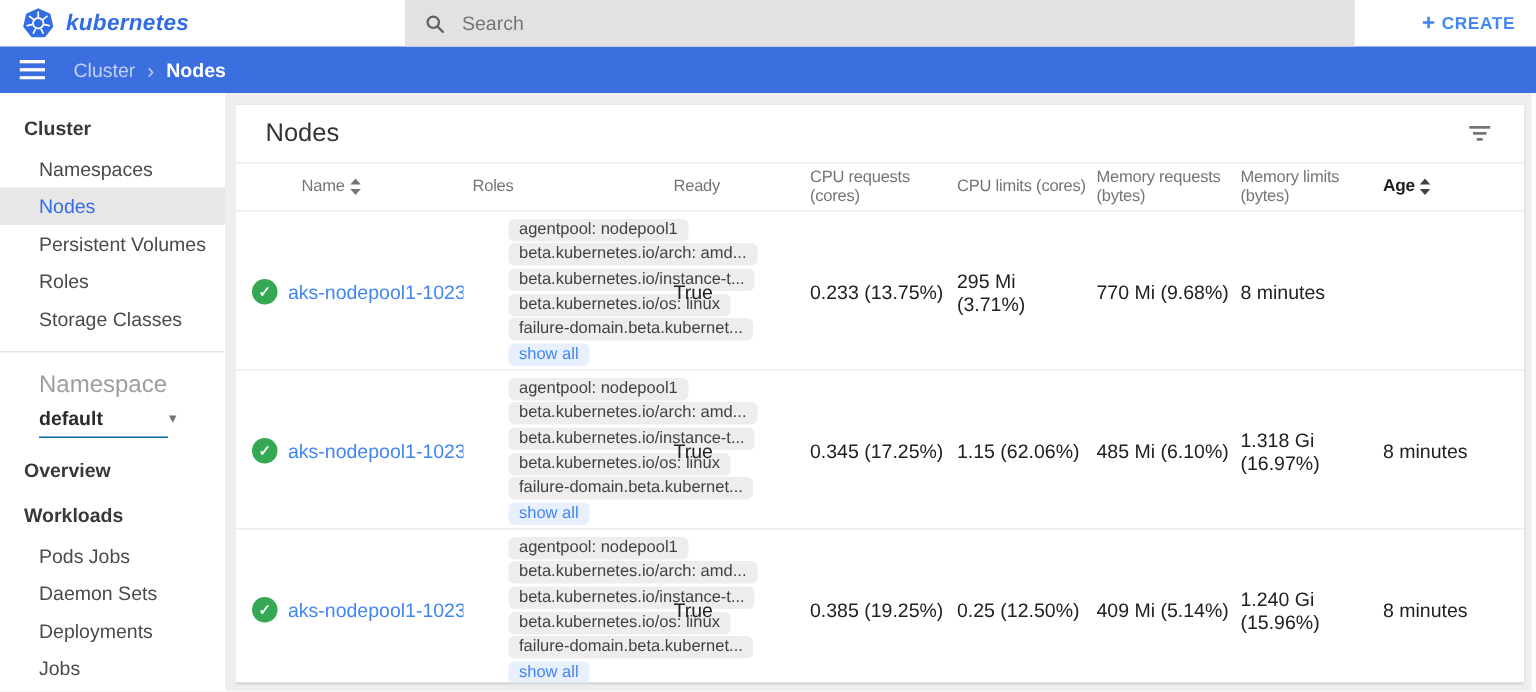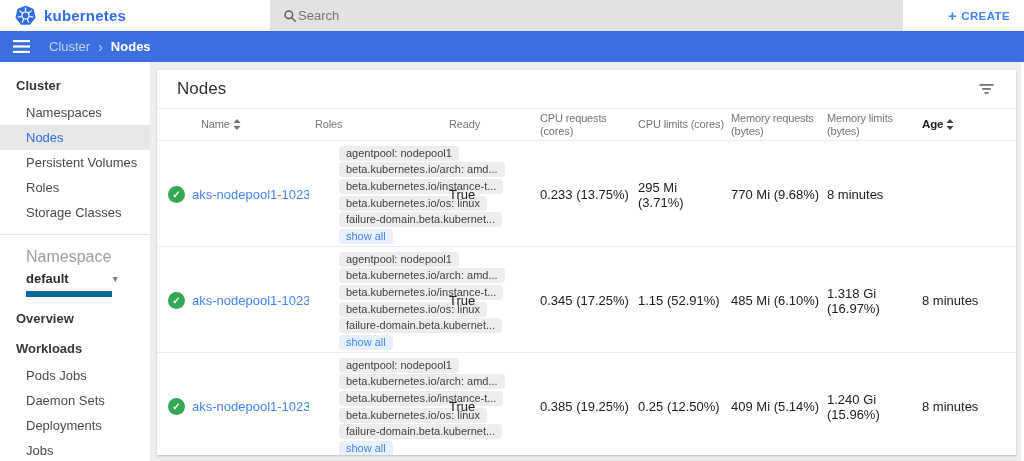--- a/index.html
+++ b/index.html
@@ -12,24 +12,24 @@
 
   
   .topbar {
     height: 31px; background: #ffffff;
     display: flex; align-items: center;
   }
   .logo {
     width: 270px; display: flex; align-items: center;
     gap: 8px; padding-left: 15px; flex-shrink: 0;
   }
-  .logo-text { color: #326ce5; font-weight: bold; font-size: 15px; letter-spacing: .2px; }
+  .logo-text { color: #326ce5; font-weight: bold; font-size: 15px; letter-spacing: .2px; font-style: italic; }
   .searchbox {
     flex: 0 0 633px; height: 31px; background: #e2e2e2;
-    display: flex; align-items: center; padding: 0 13px; gap: 1px;
+    display: flex; align-items: center; padding: 0 13px; gap: 11px;
   }
   .searchbox input {
     border: none; background: transparent; outline: none;
     font-family: "Liberation Sans", sans-serif;
     font-size: 13px; color: #212121; width: 100%;
   }
   .searchbox input::placeholder { color: #757575; }
   .topbar-right { flex: 1; display: flex; justify-content: flex-end; padding-right: 14px; }
   .create-btn {
     color: #4285f4; font-weight: bold; font-size: 11.5px; letter-spacing: .4px;
@@ -55,21 +55,21 @@
   
   .sidebar { width: 150px; background: #ffffff; flex-shrink: 0; padding-top: 8px; overflow: hidden; }
   .side-header { font-size: 13px; font-weight: bold; color: #383838; padding: 8px 16px 7px 16px; cursor: pointer; }
   .side-item { font-size: 13px; color: #4a4a4a; padding: 5px 10px 5px 26px; cursor: pointer; white-space: nowrap; }
   .side-item.selected { background: #e7e7e7; color: #326ce5; }
   .divider { height: 1px; background: #e4e4e4; margin: 9px 0; }
   .ns-label { font-size: 16px; color: #9e9e9e; padding: 4px 16px 1px 26px; }
   .ns-select {
     display: flex; align-items: center; justify-content: space-between;
     margin: 4px 16px 6px 26px; width: 86px; padding-bottom: 5px;
-    border-bottom: 6px solid #0369a1; cursor: pointer; gap: 44px;
+    border-bottom: 1px solid #0369a1; cursor: pointer; gap: 44px;
   }
   .ns-value { font-size: 13px; font-weight: bold; color: #2b2b2b; }
   .ns-caret { color: #757575; font-size: 10px; }
 
   
   .main { flex: 1; padding: 8px 8px 0 7px; }
   .card {
     background: #fff; height: 385px; overflow: hidden;
     box-shadow: 0 1px 2px rgba(0,0,0,.18), 0 0 1px rgba(0,0,0,.1);
   }
@@ -275,21 +275,21 @@
         <div class="cell labels-cell">
           <span class="chip">agentpool: nodepool1</span>
           <span class="chip">beta.kubernetes.io/arch: amd...</span>
           <span class="chip">beta.kubernetes.io/instance-t...</span>
           <span class="chip">beta.kubernetes.io/os: linux</span>
           <span class="chip">failure-domain.beta.kubernet...</span>
           <span class="chip show-all">show all</span>
         </div>
         <div class="cell">True</div>
         <div class="cell">0.345 (17.25%)</div>
-        <div class="cell">1.15 (52.91%)</div>
+        <div class="cell">1.15 (62.06%)</div>
         <div class="cell">485 Mi (6.10%)</div>
         <div class="cell">1.318 Gi (16.97%)</div>
         <div class="cell">8 minutes</div>
       </div>
 
       <div class="trow">
         <div class="cell name-cell">
           <span class="check-icon">
             <span>✓</span>
           </span>

